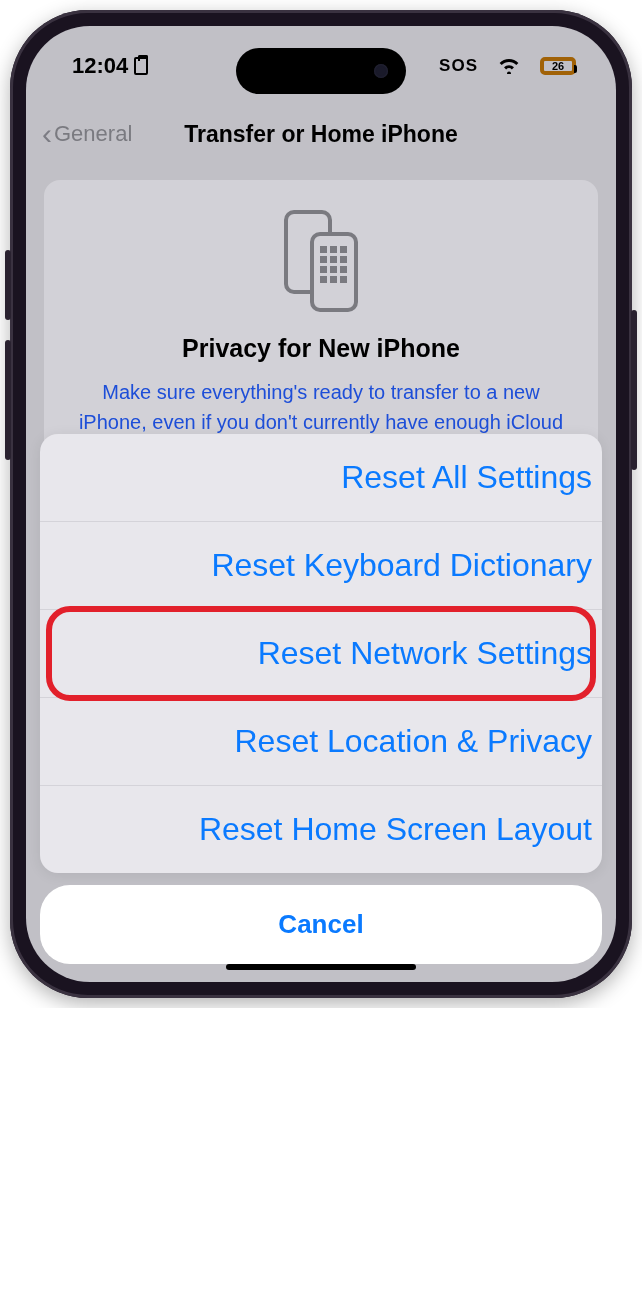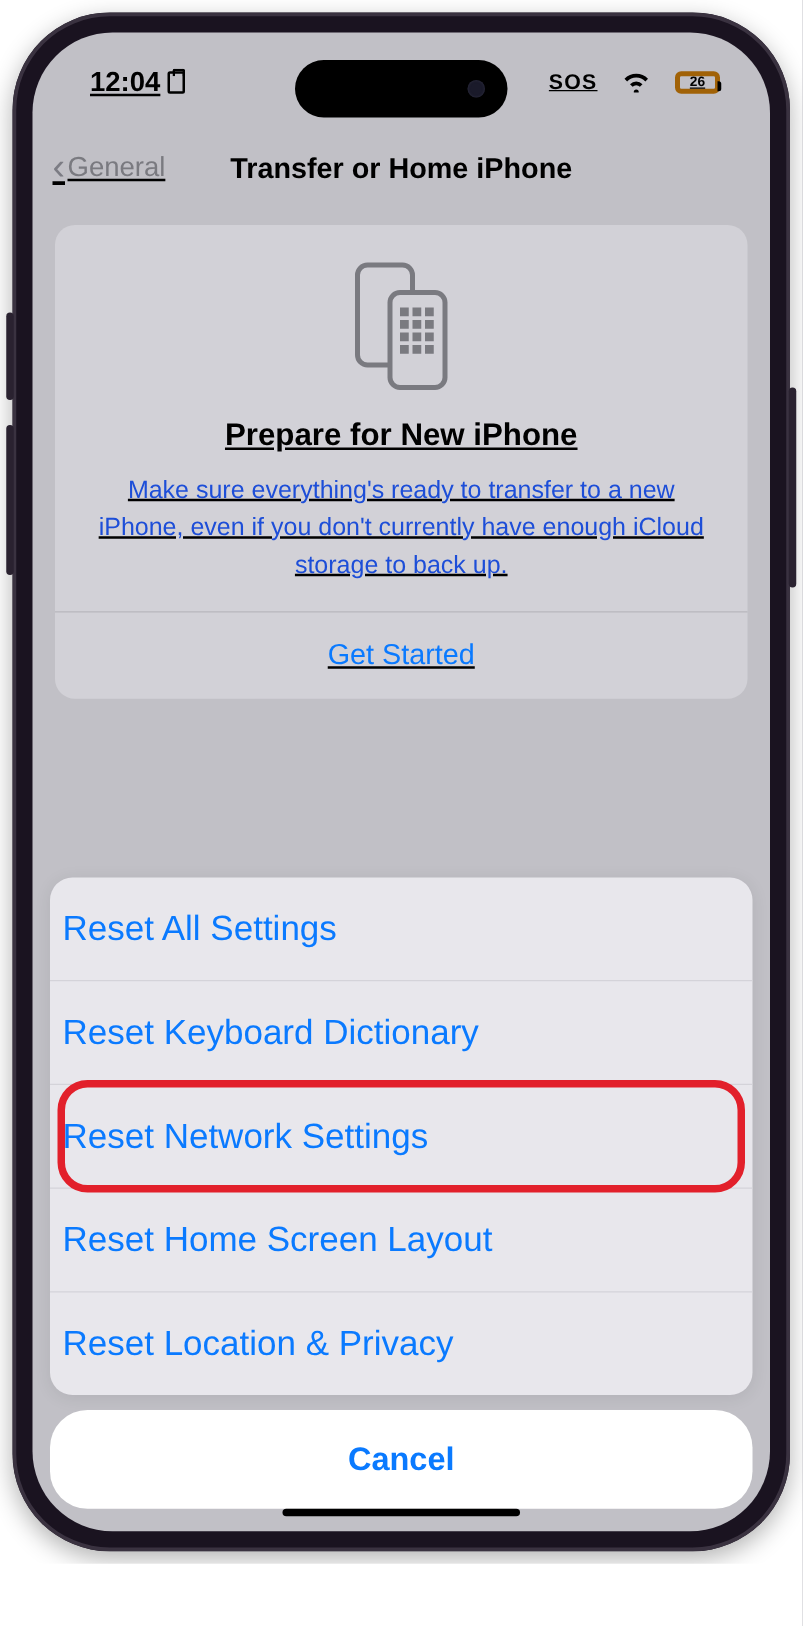--- a/index.html
+++ b/index.html
@@ -5,27 +5,26 @@
   * { box-sizing: border-box; margin: 0; padding: 0; }
   body {
     background: #fff;
     font-family: -apple-system, BlinkMacSystemFont, "Segoe UI", Helvetica, Arial, sans-serif;
     display: flex;
     justify-content: center;
     padding: 10px 0;
   }
   .phone-frame {
     width: 622px;
-    height: 1231px;
+    height: 988px;
     background: #1a1320;
     border-radius: 78px;
     padding: 16px;
     position: relative;
     box-shadow: inset 0 0 0 3px #3a3240, 0 6px 20px rgba(0,0,0,.3);
-    text-decoration: underline;
   }
   .side-btn {
     position: absolute;
     background: #2a2230;
     border-radius: 4px;
   }
   .side-btn.vol-up { left: -5px; top: 240px; width: 6px; height: 70px; }
   .side-btn.vol-dn { left: -5px; top: 330px; width: 6px; height: 120px; }
   .side-btn.pwr    { right: -5px; top: 300px; width: 6px; height: 160px; }
 
@@ -136,22 +135,22 @@
     z-index: 20;
   }
   .sheet-group {
     background: #e8e7ec;
     border-radius: 18px;
     overflow: hidden;
     box-shadow: 0 2px 14px rgba(0,0,0,.08);
   }
   .sheet-item {
     padding: 25px 10px;
-    text-align: left;
-    font-size: 28px;
+    text-align: right;
+    font-size: 32px;
     color: #0a7aff;
     border-bottom: 1px solid #d4d3d9;
     position: relative;
   }
   .sheet-item:last-child { border-bottom: none; }
   .sheet-cancel {
     margin-top: 12px;
     background: #fff;
     border-radius: 30px;
     padding: 24px 10px;
@@ -245,21 +244,21 @@
                 <rect x="74" y="50" width="7" height="7"></rect>
               <rect x="54" y="60" width="7" height="7"></rect>
                 <rect x="64" y="60" width="7" height="7"></rect>
                 <rect x="74" y="60" width="7" height="7"></rect>
               <rect x="54" y="70" width="7" height="7"></rect>
                 <rect x="64" y="70" width="7" height="7"></rect>
                 <rect x="74" y="70" width="7" height="7"></rect>
             </g>
           </svg>
         </div>
-        <div class="card-title">Prepare for New iPhone</div>
+        <div class="card-title">Privacy for New iPhone</div>
         <div class="card-desc">Make sure everything's ready to transfer to a new iPhone, even if you don't currently have enough iCloud storage to back up.</div>
         <div class="card-divider"></div>
         <div class="card-action">Get Started</div>
       </div>
     </div>
 
     <div class="bg-reset-hint">Reset</div>
 
     <div class="sheet-overlay">
       <div class="sheet-group">
@@ -267,24 +266,24 @@
           <span>Reset All Settings</span>
         </div>
         <div class="sheet-item">
           <span>Reset Keyboard Dictionary</span>
         </div>
         <div class="sheet-item">
           <span>Reset Network Settings</span>
           <div class="highlight-ring"></div>
         </div>
         <div class="sheet-item">
+          <span>Reset Location &amp; Privacy</span>
+        </div>
+        <div class="sheet-item">
           <span>Reset Home Screen Layout</span>
-        </div>
-        <div class="sheet-item">
-          <span>Reset Location &amp; Privacy</span>
         </div>
       </div>
       <div class="sheet-cancel">Cancel</div>
     </div>
 
     <div class="home-indicator"></div>
   </div>
 </div>
 
 </body></html>

